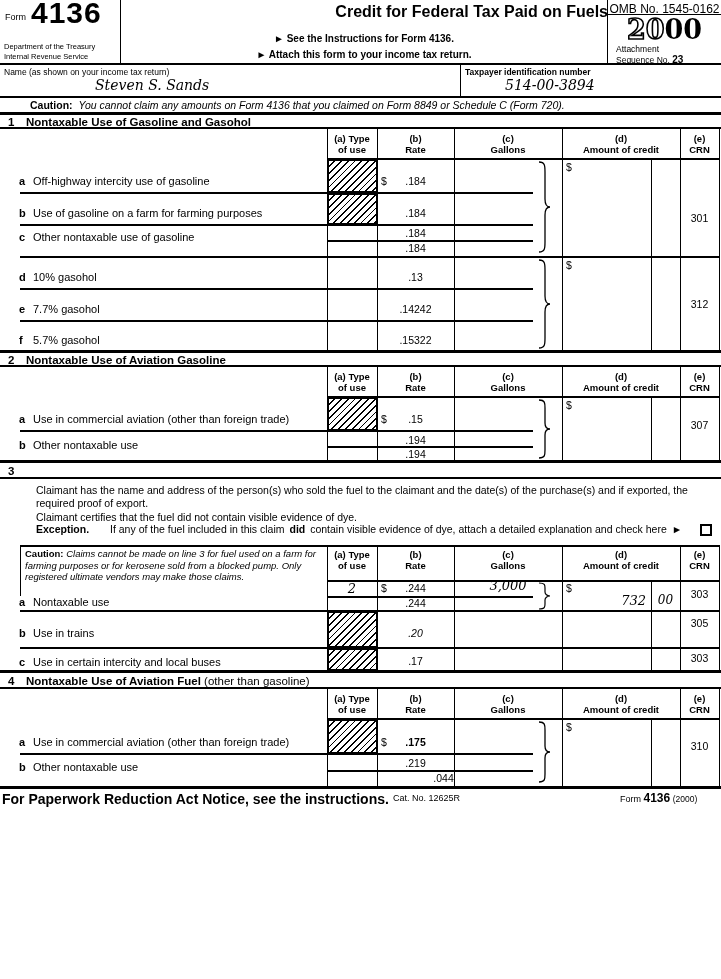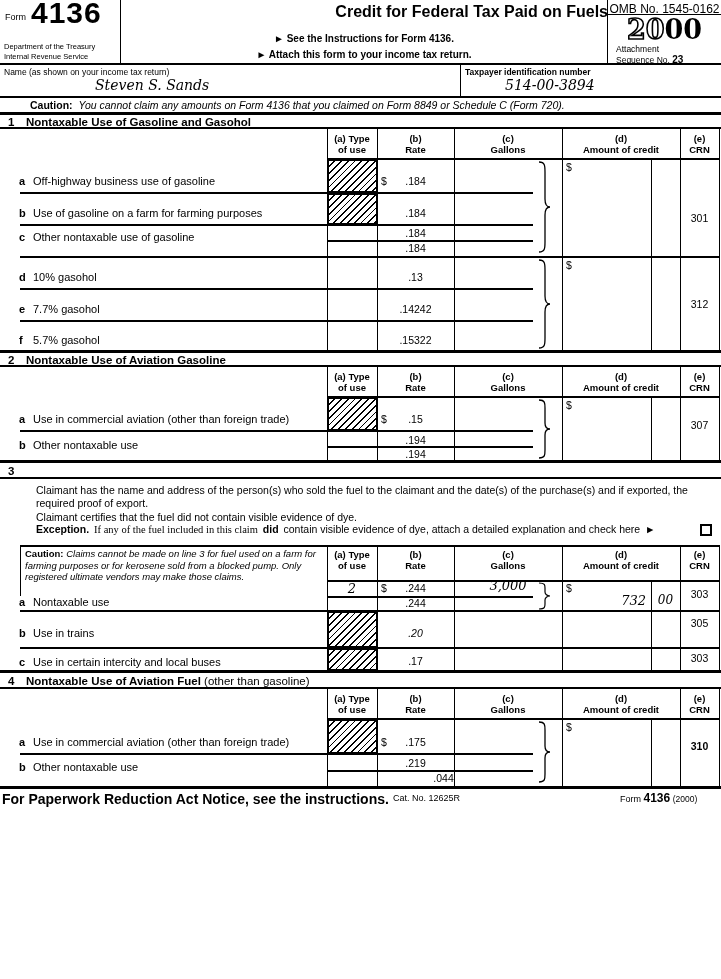--- a/index.html
+++ b/index.html
@@ -118,21 +118,21 @@
         <div>Amount of credit</div>
       </div>
     <div class="colhead" style="left:680px;top:129px;width:39px;">
         <div>(e)</div>
         <div>CRN</div>
       </div>
     <div class="hl hl2" style="left:327px;top:158px;width:392px;"></div>
 
     <div class="hatch" style="top:160px;height:32px;"></div>
     <span class="ltr" style="top:175px;">a</span>
-    <span class="lbl" style="top:175px;">Off-highway business use of gasoline</span>
+    <span class="lbl" style="top:175px;">Off-highway intercity use of gasoline</span>
     <span class="dol" style="top:175px;">$</span>
     <span class="rate" style="top:175px;">.184</span>
     <div class="hl hl2" style="left:20px;top:192px;width:513px;"></div>
 
     <div class="hatch" style="top:194px;height:30px;"></div>
     <span class="ltr" style="top:207px;">b</span>
     <span class="lbl" style="top:207px;">Use of gasoline on a farm for farming purposes</span>
     <span class="rate" style="top:207px;">.184</span>
     <div class="hl hl2" style="left:20px;top:224px;width:513px;"></div>
 
@@ -225,21 +225,21 @@
   </div>
 
   <div class="sec-head" style="top:460px;height:19px;">
     <span class="sec-num" style="top:2px;">3</span>
   </div>
 
   <div class="abs" style="left:36px;top:511px;font-size:10.5px;">Claimant certifies that the fuel did not contain visible evidence of dye.</div>
   <div class="abs" style="left:36px;top:484px;width:676px;font-size:10.5px;line-height:12.5px;">Claimant has the name and address of the person(s) who sold the fuel to the claimant and the date(s) of the purchase(s) and if exported, the required proof of export.</div>
   <div class="abs" style="left:36px;top:523px;font-size:10.5px;white-space:nowrap;">
     <span class="b">Exception.</span>
-    <span style="margin-left:2px;font-family:Liberation Serif, serif;">If any of the fuel included in this claim</span>
+    <span style="margin-left:18px;">If any of the fuel included in this claim</span>
     <span class="b" style="margin-left:2px;">did</span>
     <span style="margin-left:2px;">contain visible evidence of dye, attach a detailed explanation and check here</span>
     <span style="margin-left:2px;">►</span>
   </div>
   <div class="abs" style="left:700px;top:524px;width:12px;height:12px;border:2px solid #000;box-sizing:border-box;"></div>
 
   <div>
     <div class="hl hl2" style="left:20px;top:545px;width:699px;"></div>
     <div class="vl" style="left:20px;top:545px;height:51px;"></div>
     <div class="vl" style="left:327px;top:545px;height:125px;"></div>
@@ -342,33 +342,33 @@
     <div class="colhead" style="left:680px;top:689px;width:39px;">
         <div>(e)</div>
         <div>CRN</div>
       </div>
     <div class="hl hl2" style="left:327px;top:718px;width:392px;"></div>
 
     <div class="hatch" style="top:720px;height:33px;"></div>
     <span class="ltr" style="top:736px;">a</span>
     <span class="lbl" style="top:736px;">Use in commercial aviation (other than foreign trade)</span>
     <span class="dol" style="top:736px;">$</span>
-    <span class="rate" style="top:736px;">.175</span>
+    <span class="rate" style="top:736px;font-weight:bold;">.175</span>
     <div class="hl hl2" style="left:20px;top:753px;width:513px;"></div>
 
     <span class="ltr" style="top:761px;">b</span>
     <span class="lbl" style="top:761px;">Other nontaxable use</span>
     <span class="rate" style="top:757px;">.219</span>
     <div class="hl" style="left:327px;top:770px;width:206px;height:2px;background:#000;"></div>
     <span class="rate" style="top:772px;padding-left:28px;">.044</span>
     <svg class="brace" style="top:721px;" width="14" height="62" viewBox="0 0 14 62">
         <path d="M2,1 C8,1 8,4 8,9 L8,25 C8,29 10,31 13,31 C10,31 8,33 8,37 L8,53 C8,58 8,61 2,61" fill="none" stroke="#000" stroke-width="1.3"></path>
       </svg>
     <span class="adol" style="top:721px;">$</span>
-    <span class="crn" style="top:740px;font-weight:bold;">310</span>
+    <span class="crn" style="top:740px;">310</span>
     <div class="hl hl3" style="left:0;top:786px;width:721px;"></div>
   </div>
 
   <div>
     <div class="abs b" style="left:2px;top:791px;font-size:14px;">For Paperwork Reduction Act Notice, see the instructions.</div>
     <div class="abs" style="left:393px;top:793px;font-size:9px;">Cat. No. 12625R</div>
     <div class="abs" style="left:620px;top:791px;font-size:9px;white-space:nowrap;">
       <span>Form</span>
       <span class="b" style="font-size:12px;">4136</span>
       <span style="font-size:8.5px;">(2000)</span>

